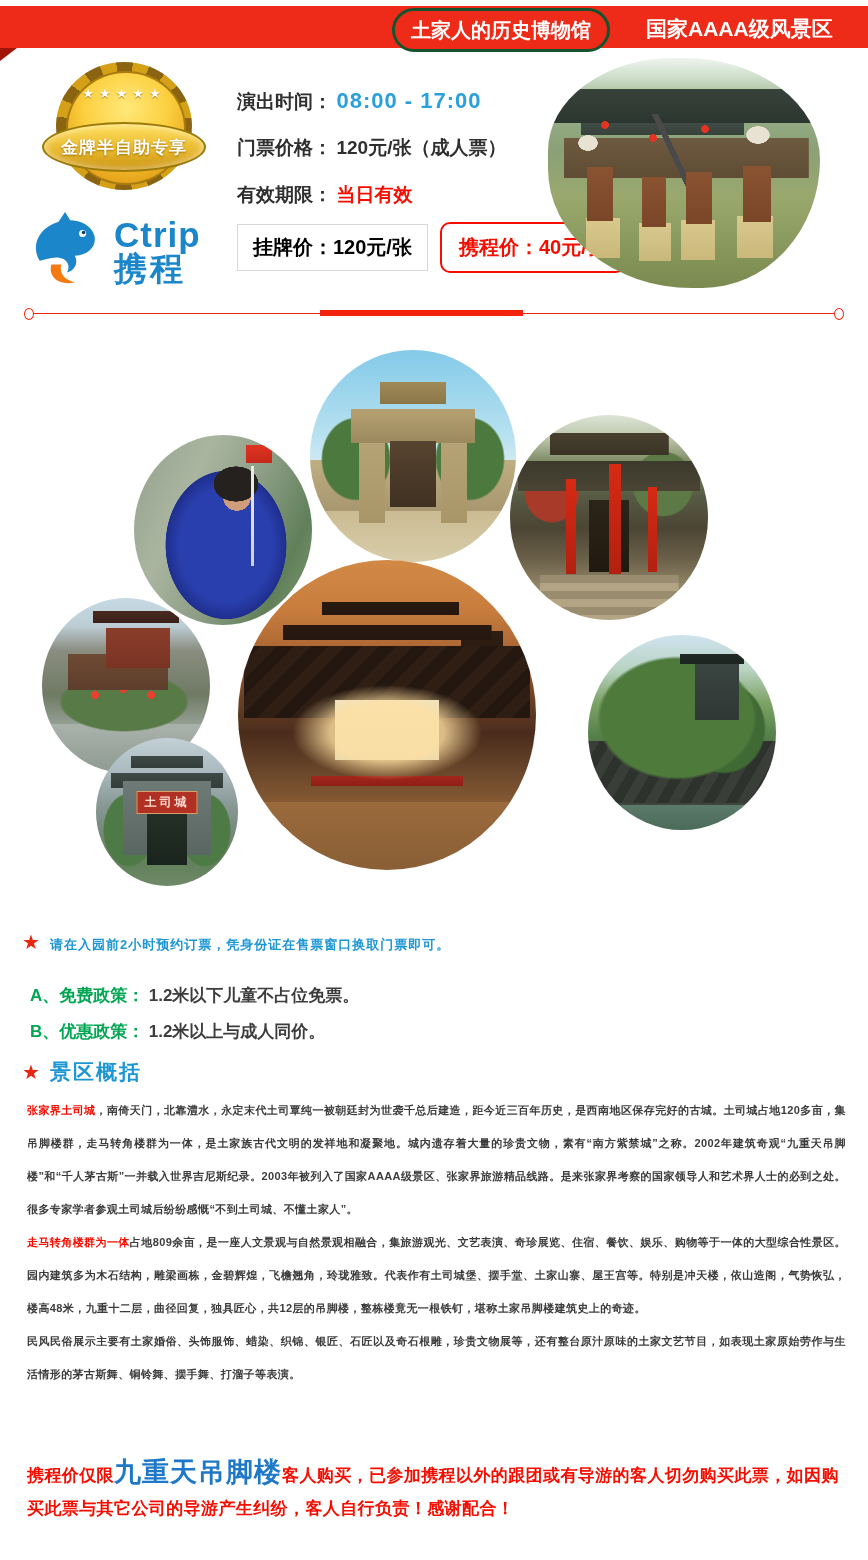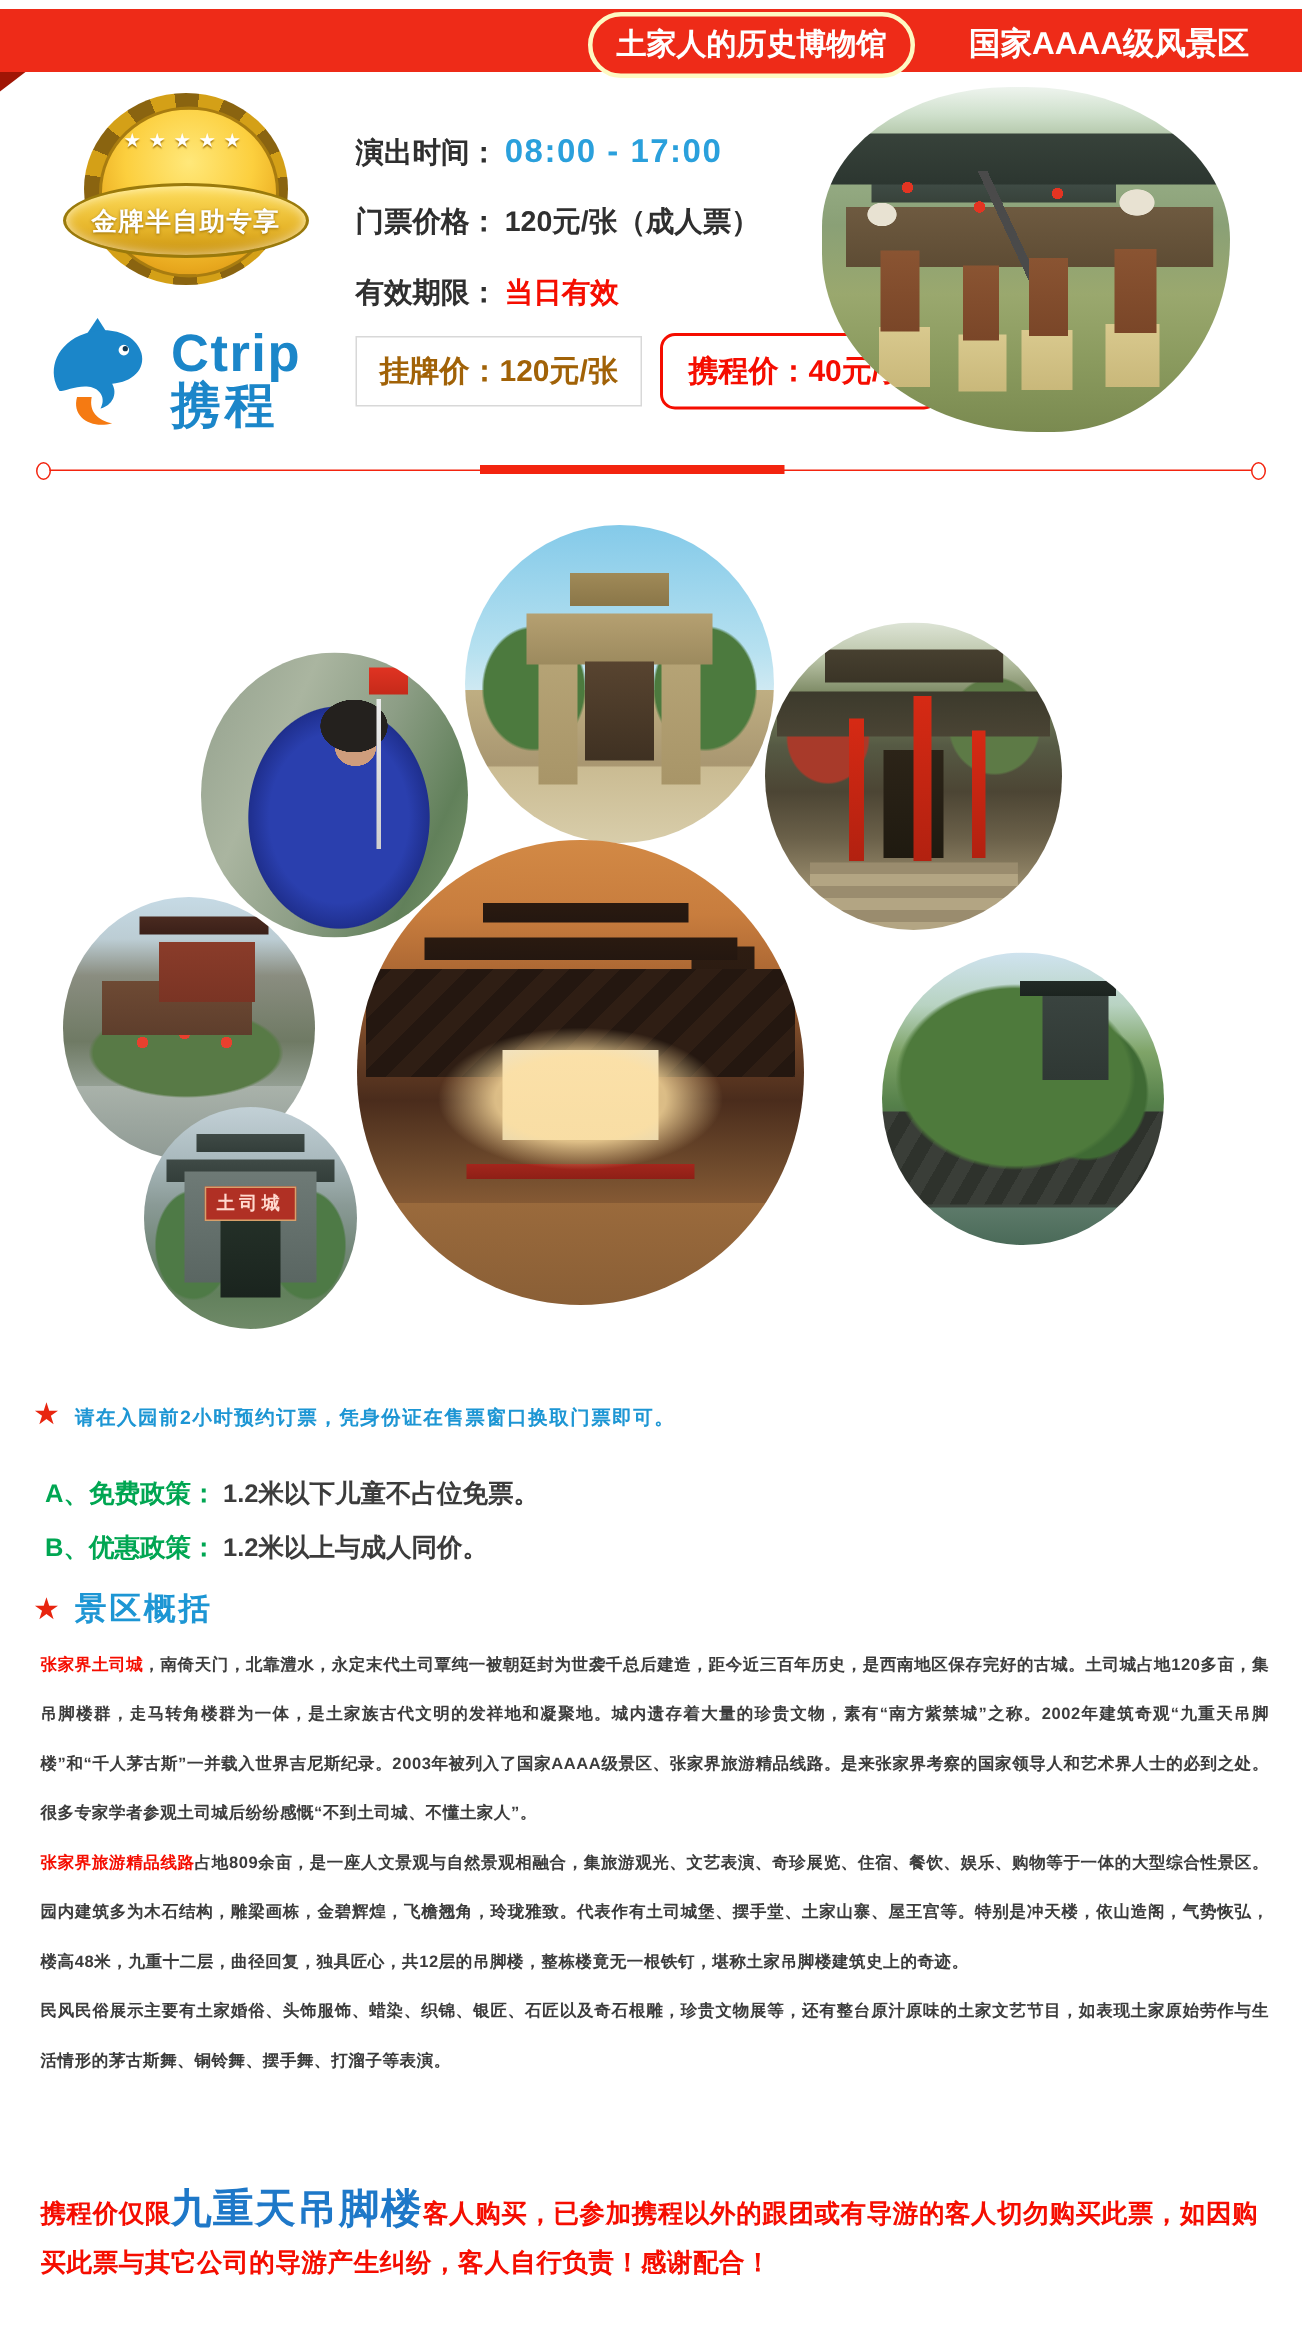--- a/index.html
+++ b/index.html
@@ -7,21 +7,21 @@
     width:868px;height:1560px;position:relative;background:#fff;overflow:hidden;
     font-family:"Liberation Sans","DejaVu Sans",sans-serif;
   }
   
   .header{position:absolute;top:6px;left:0;right:0;height:42px;background:#ee2b18;}
   .header-fold{position:absolute;top:48px;left:0;width:0;height:0;
     border-top:13px solid #a01505;border-right:17px solid transparent;}
   .header-title{position:absolute;left:14px;top:7px;color:#fff;font-weight:bold;
     font-size:23px;letter-spacing:1px;white-space:nowrap;}
   .header-pill{position:absolute;left:392px;top:2px;height:38px;line-height:38px;
-    padding:0 16px;border:3px solid #fef9c3;border-radius:24px;background:#ee2b18;
+    padding:0 16px;border:3px solid #14532d;border-radius:24px;background:#ee2b18;
     color:#fff;font-weight:bold;font-size:20px;white-space:nowrap;}
   .header-grade{position:absolute;left:646px;top:9px;color:#fff;font-weight:bold;
     font-size:21px;white-space:nowrap;text-align:center;}
   
   .medal{position:absolute;left:42px;top:62px;width:164px;height:144px;}
   .medal-burst{position:absolute;left:14px;top:0;width:136px;height:128px;border-radius:50%;
     background:repeating-conic-gradient(from 8deg,#d4a017 0deg 15deg,#8a6410 15deg 30deg);}
   .medal-core{position:absolute;left:24px;top:9px;width:116px;height:110px;border-radius:50%;
     border:2px solid #a87c10;
     background:radial-gradient(circle at 50% 32%,#ffe87a 0%,#fccf3e 45%,#e8a81e 75%,#c8860e 100%);}
@@ -43,21 +43,21 @@
   .info-row{position:absolute;left:0;white-space:nowrap;}
   .info-row.r0{top:0;} .info-row.r1{top:47px;} .info-row.r2{top:94px;}
   .info-label{color:#2f2f2f;font-weight:bold;font-size:19px;}
   .info-value{font-weight:bold;font-size:19px;}
   .v-blue{color:#2aa0dc;font-size:22px;letter-spacing:1px;}
   .v-dark{color:#2f2f2f;}
   .v-red{color:#f50d00;}
   
   .prices{position:absolute;left:237px;top:222px;display:flex;align-items:center;gap:12px;}
   .list-price{border:1px solid #d8d8d8;padding:9px 15px;font-size:20px;font-weight:bold;
-    color:#a16207;white-space:nowrap;background:#fff;text-align:center;}
+    color:#000000;white-space:nowrap;background:#fff;text-align:center;}
   .ctrip-price{border:2px solid #f50d00;border-radius:10px;padding:10px 17px;font-size:20px;
     font-weight:bold;color:#f50d00;white-space:nowrap;background:#fff;}
   
   .warriors{position:absolute;left:548px;top:58px;width:272px;height:230px;
     border-radius:48% 52% 45% 55% / 42% 46% 58% 54%;overflow:hidden;
     background:
       radial-gradient(circle,#e33422 0 48%,transparent 50%) 38% 34%/10px 12px no-repeat,
       radial-gradient(circle,#e33422 0 48%,transparent 50%) 58% 30%/10px 12px no-repeat,
       radial-gradient(circle,#e33422 0 48%,transparent 50%) 20% 28%/10px 12px no-repeat,
       radial-gradient(closest-side,#e8e2d2 0 95%,transparent) 12% 36%/20px 16px no-repeat,
@@ -264,19 +264,19 @@
   <span class="policy-label">B、优惠政策：</span>
   <span class="policy-text">1.2米以上与成人同价。</span>
 </div>
 
 <div class="overview-head">
   <span class="star-ic">★</span><span class="hd">景区概括</span>
 </div>
 
 <div class="paras">
   <p><span class="lead-red">张家界土司城</span><span>，南倚天门，北靠澧水，永定末代土司覃纯一被朝廷封为世袭千总后建造，距今近三百年历史，是西南地区保存完好的古城。土司城占地120多亩，集吊脚楼群，走马转角楼群为一体，是土家族古代文明的发祥地和凝聚地。城内遗存着大量的珍贵文物，素有“南方紫禁城”之称。2002年建筑奇观“九重天吊脚楼”和“千人茅古斯”一并载入世界吉尼斯纪录。2003年被列入了国家AAAA级景区、张家界旅游精品线路。是来张家界考察的国家领导人和艺术界人士的必到之处。很多专家学者参观土司城后纷纷感慨“不到土司城、不懂土家人”。</span></p>
-  <p><span class="lead-red">张家界旅游精品线路</span><span>占地809余亩，是一座人文景观与自然景观相融合，集旅游观光、文艺表演、奇珍展览、住宿、餐饮、娱乐、购物等于一体的大型综合性景区。园内建筑多为木石结构，雕梁画栋，金碧辉煌，飞檐翘角，玲珑雅致。代表作有土司城堡、摆手堂、土家山寨、屋王宫等。特别是冲天楼，依山造阁，气势恢弘，楼高48米，九重十二层，曲径回复，独具匠心，共12层的吊脚楼，整栋楼竟无一根铁钉，堪称土家吊脚楼建筑史上的奇迹。</span></p>
+  <p><span class="lead-red">走马转角楼群为一体</span><span>占地809余亩，是一座人文景观与自然景观相融合，集旅游观光、文艺表演、奇珍展览、住宿、餐饮、娱乐、购物等于一体的大型综合性景区。园内建筑多为木石结构，雕梁画栋，金碧辉煌，飞檐翘角，玲珑雅致。代表作有土司城堡、摆手堂、土家山寨、屋王宫等。特别是冲天楼，依山造阁，气势恢弘，楼高48米，九重十二层，曲径回复，独具匠心，共12层的吊脚楼，整栋楼竟无一根铁钉，堪称土家吊脚楼建筑史上的奇迹。</span></p>
   <p><span>民风民俗展示主要有土家婚俗、头饰服饰、蜡染、织锦、银匠、石匠以及奇石根雕，珍贵文物展等，还有整台原汁原味的土家文艺节目，如表现土家原始劳作与生活情形的茅古斯舞、铜铃舞、摆手舞、打溜子等表演。</span></p>
 </div>
 
 <div class="footer">
   <span>携程价仅限</span><span class="hl-blue">九重天吊脚楼</span><span>客人购买，已参加携程以外的跟团或有导游的客人切勿购买此票，如因购买此票与其它公司的导游产生纠纷，客人自行负责！感谢配合！</span>
 </div>
 
 </body></html>

